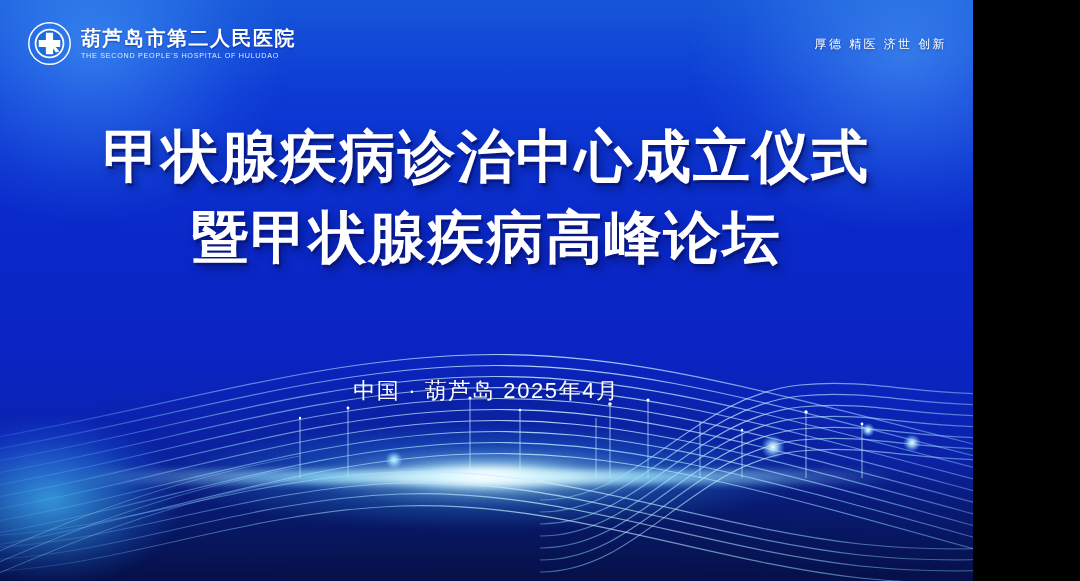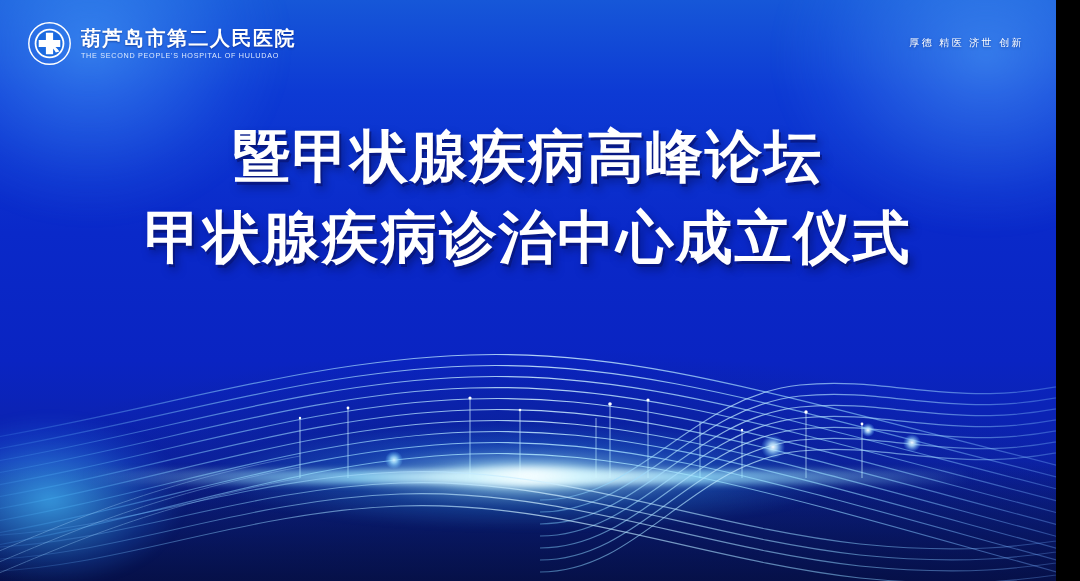--- a/index.html
+++ b/index.html
@@ -2,21 +2,21 @@
 <html><head>
 <meta charset="utf-8">
 <style>
   html, body {
     margin: 0;
     padding: 0;
     background: #000;
   }
   #stage {
     position: relative;
-    width: 1056px;
+    width: 973px;
     height: 581px;
     overflow: hidden;
     font-family: "Liberation Sans", "DejaVu Sans", sans-serif;
     background: #15803d;
   }
 
   
   .bg-base {
     position: absolute;
     inset: 0;
@@ -114,22 +114,22 @@
   .logo-en {
     font-size: 7.2px;
     font-weight: normal;
     color: #e6f0ff;
     letter-spacing: 0.72px;
     white-space: nowrap;
     opacity: 0.95;
   }
   .motto {
     position: absolute;
-    right: 32px; top: 36px;
-    font-size: 10px;
+    right: 26px; top: 36px;
+    font-size: 12px;
     color: #ffffff;
     letter-spacing: 2.4px;
     white-space: nowrap;
     text-shadow: 0 1px 3px rgba(0,20,90,0.4);
   }
 
   
   .title-wrap {
     position: absolute;
     left: 0; top: 116px;
@@ -353,18 +353,19 @@
       <div class="logo-text">
         <div class="logo-cn">葫芦岛市第二人民医院</div>
         <div class="logo-en">THE SECOND PEOPLE'S  HOSPITAL OF HULUDAO</div>
       </div>
     </div>
 
     <div class="motto">厚德 精医 济世 创新</div>
   </div>
 
   <div class="title-wrap">
+    <div class="title-line">甲状腺疾病诊治中心成立仪式</div>
     <div class="title-line">暨甲状腺疾病高峰论坛</div>
-    <div class="title-line">甲状腺疾病诊治中心成立仪式</div>
   </div>
 
+  <div class="subtitle">中国 · 葫芦岛 2025年4月</div>
 
 </div>
 
 </body></html>

